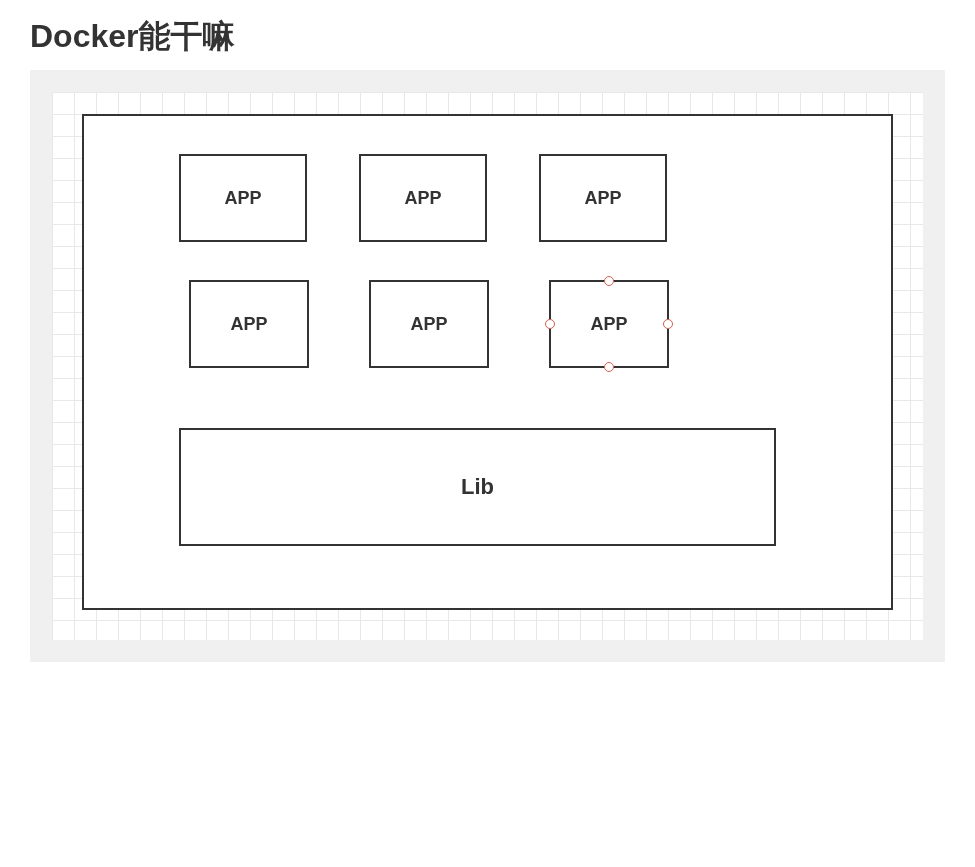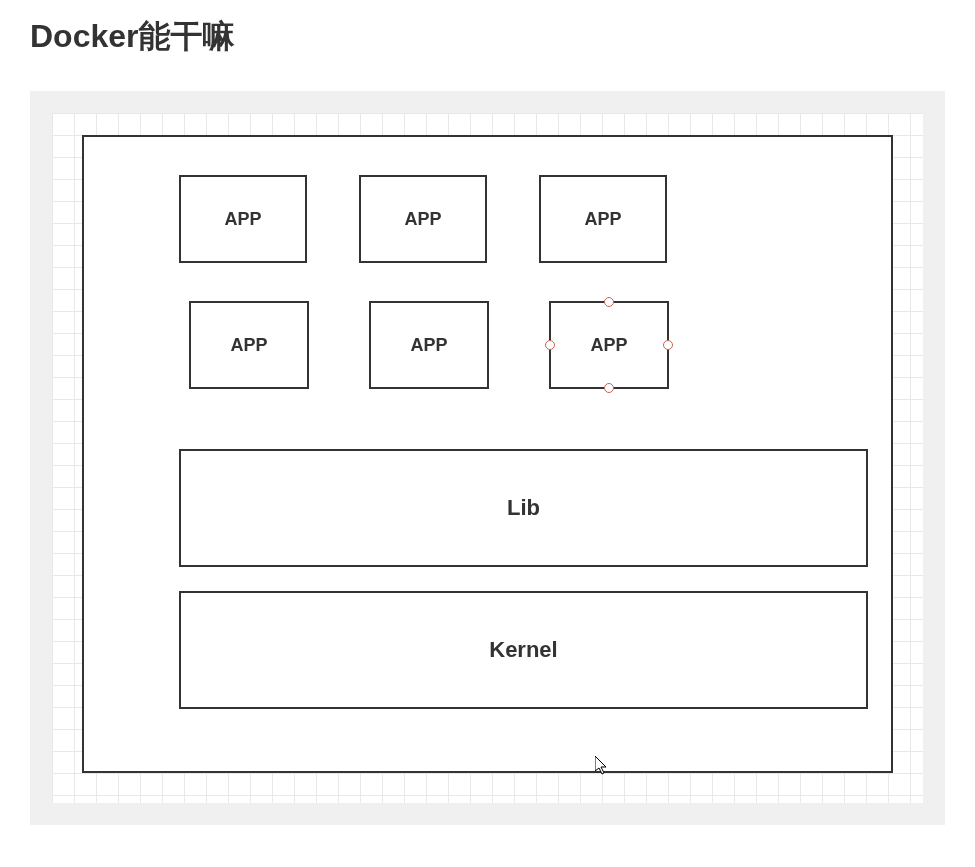--- a/index.html
+++ b/index.html
@@ -13,21 +13,21 @@
       width: 975px;
       position: relative;
     }
     .content {
       padding: 15px 30px 30px 30px;
     }
     .heading {
       font-size: 32px;
       font-weight: bold;
       color: #333;
-      margin-bottom: 32px;
+      margin-bottom: 11px;
     }
     .quote-block {
       border-left: 5px solid #4CAF50;
       background: #f9f9f9;
       padding: 14px 18px;
       margin-bottom: 20px;
       color: #666;
       font-size: 16px;
     }
     .diagram-container {
@@ -88,21 +88,21 @@
       background: #ffffff;
       border: 1px solid #d06050;
       border-radius: 50%;
     }
     .handle.top { top: -6px; left: 50%; transform: translateX(-50%); }
     .handle.bottom { bottom: -6px; left: 50%; transform: translateX(-50%); }
     .handle.left { left: -6px; top: 50%; transform: translateY(-50%); }
     .handle.right { right: -6px; top: 50%; transform: translateY(-50%); }
     .wide-box {
       border: 2px solid #333;
-      width: 689px;
+      width: 597px;
       height: 118px;
       display: flex;
       align-items: center;
       justify-content: center;
       font-size: 22px;
       font-weight: 600;
       color: #333;
       background: #ffffff;
       margin-bottom: 24px;
     }
@@ -141,21 +141,20 @@
           <div class="app-box selected">
             <span>APP</span>
             <span class="handle top"></span>
             <span class="handle bottom"></span>
             <span class="handle left"></span>
             <span class="handle right"></span>
           </div>
         </div>
 
         <div class="wide-box">Lib</div>
-        <div class="wide-box">Kernel</div>
 
       </div>
     </div>
     <div class="cursor">
       <svg width="14" height="20" viewBox="0 0 14 20">
         <path d="M0 0 L0 15 L4 12 L7 18 L9 17 L6 11 L11 11 Z" fill="#fff" stroke="#000" stroke-width="1"></path>
       </svg>
     </div>
   </div>
 </div>

